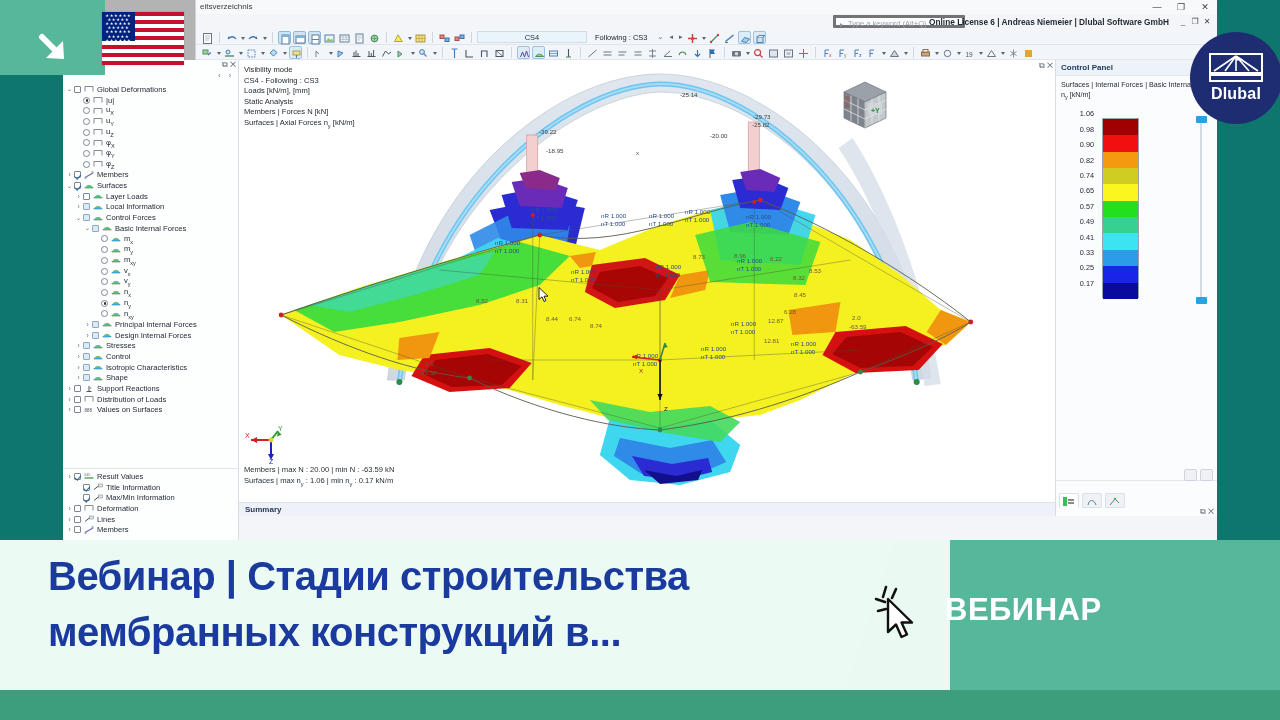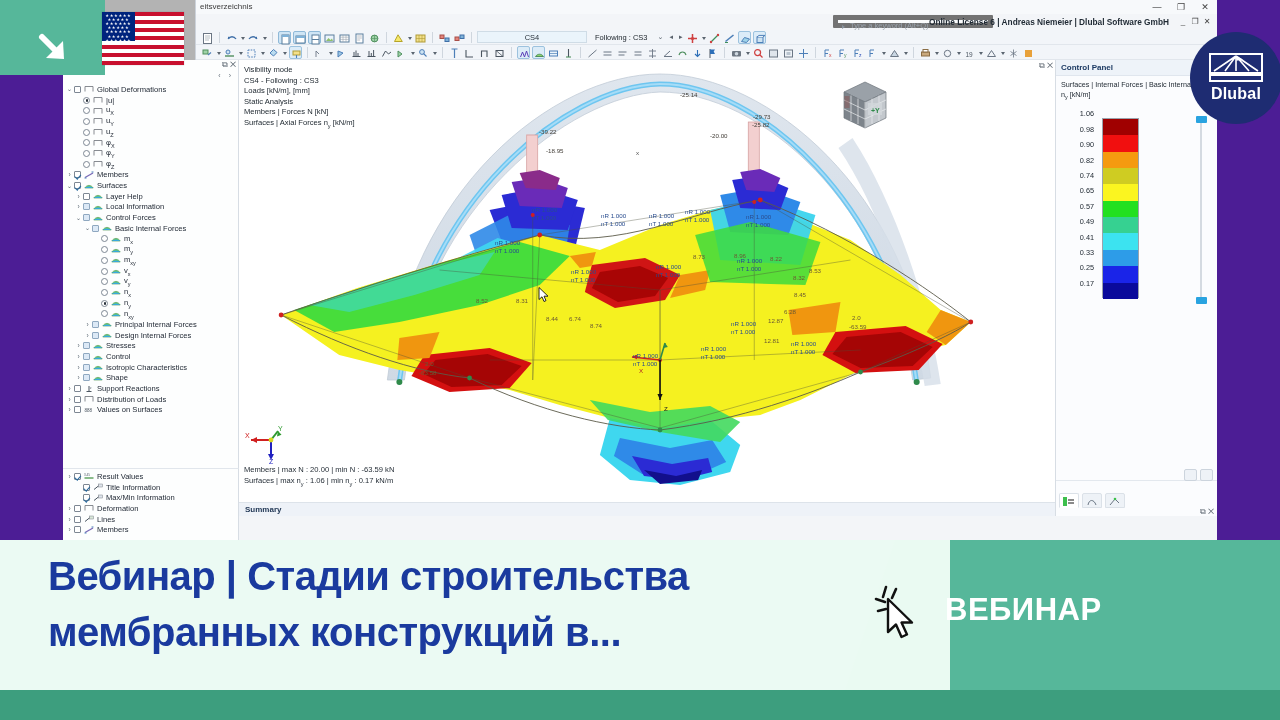--- a/index.html
+++ b/index.html
@@ -7,21 +7,21 @@
     width: 1280px; height: 720px;
     overflow: hidden;
     font-family: "Liberation Sans", sans-serif;
     background: #000;
   }
   #root { position: relative; width: 1280px; height: 720px; background:#000; }
 
   
   .app-shot {
     position: absolute; left: 0; top: 0; width: 1280px; height: 540px;
-    background: #4c1d95; overflow: hidden;
+    background: #0f766e; overflow: hidden;
   }
 
   
   .desk-backdrop {
     position: absolute; left: 0; top: 0; width: 200px; height: 75px;
     background: #b3b3b3;
   }
 
   
   .intro-green {
@@ -69,22 +69,22 @@
 
   .license {
     position:absolute; right:4px; top:14px; height:16px; line-height:16px;
     font-size:8.3px; color:#1f2933; font-weight:bold; white-space:nowrap;
     display:flex; align-items:center; gap:0;
   }
   .license .txt { margin-right:8px; }
   .license .b { width:12px; text-align:center; font-size:8px; font-weight:normal; color:#444; }
 
   .keysearch {
-    position:absolute; left:637px; top:15px; width:160px; height:13px;
-    background:#fbfcfd; border:5px solid #737373; border-radius:1px;
+    position:absolute; left:637px; top:15px; width:132px; height:13px;
+    background:#fbfcfd; border:3px solid #737373; border-radius:1px;
     font-size:7.5px; color:#9aa3ad; line-height:12px; padding-left:12px;
   }
   .keysearch::before {
     content:""; position:absolute; left:4px; top:5px; width:0; height:0;
     border-left:3px solid #8a939d; border-top:2.5px solid transparent; border-bottom:2.5px solid transparent;
   }
 
   
   .toolbar {
     position:absolute; left:0; width:100%; height:15px;
@@ -793,21 +793,21 @@
                 </svg></span>
               <span class="tlabel">Surfaces</span>
             </div>
             <div class="trow" style="padding-left:11px">
               <span class="exp">›</span>
               <span class="chk"></span>
               <span class="ico"><svg width="10" height="8" viewBox="0 0 10 8">
                   <path d="M0.8 6 C3 2.5, 7 2.5, 9.2 6 Z" fill="#6fd35a" stroke="#3f8f3f" stroke-width="0.6"></path>
                   <path d="M0.8 6 C3 4, 7 4, 9.2 6" fill="#3aa8e0"></path>
                 </svg></span>
-              <span class="tlabel">Layer Help</span>
+              <span class="tlabel">Layer Loads</span>
             </div>
             <div class="trow" style="padding-left:11px">
               <span class="exp">›</span>
               <span class="chk blue"></span>
               <span class="ico"><svg width="10" height="8" viewBox="0 0 10 8">
                   <path d="M0.8 6 C3 2.5, 7 2.5, 9.2 6 Z" fill="#6fd35a" stroke="#3f8f3f" stroke-width="0.6"></path>
                   <path d="M0.8 6 C3 4, 7 4, 9.2 6" fill="#3aa8e0"></path>
                 </svg></span>
               <span class="tlabel">Local Information</span>
             </div>

